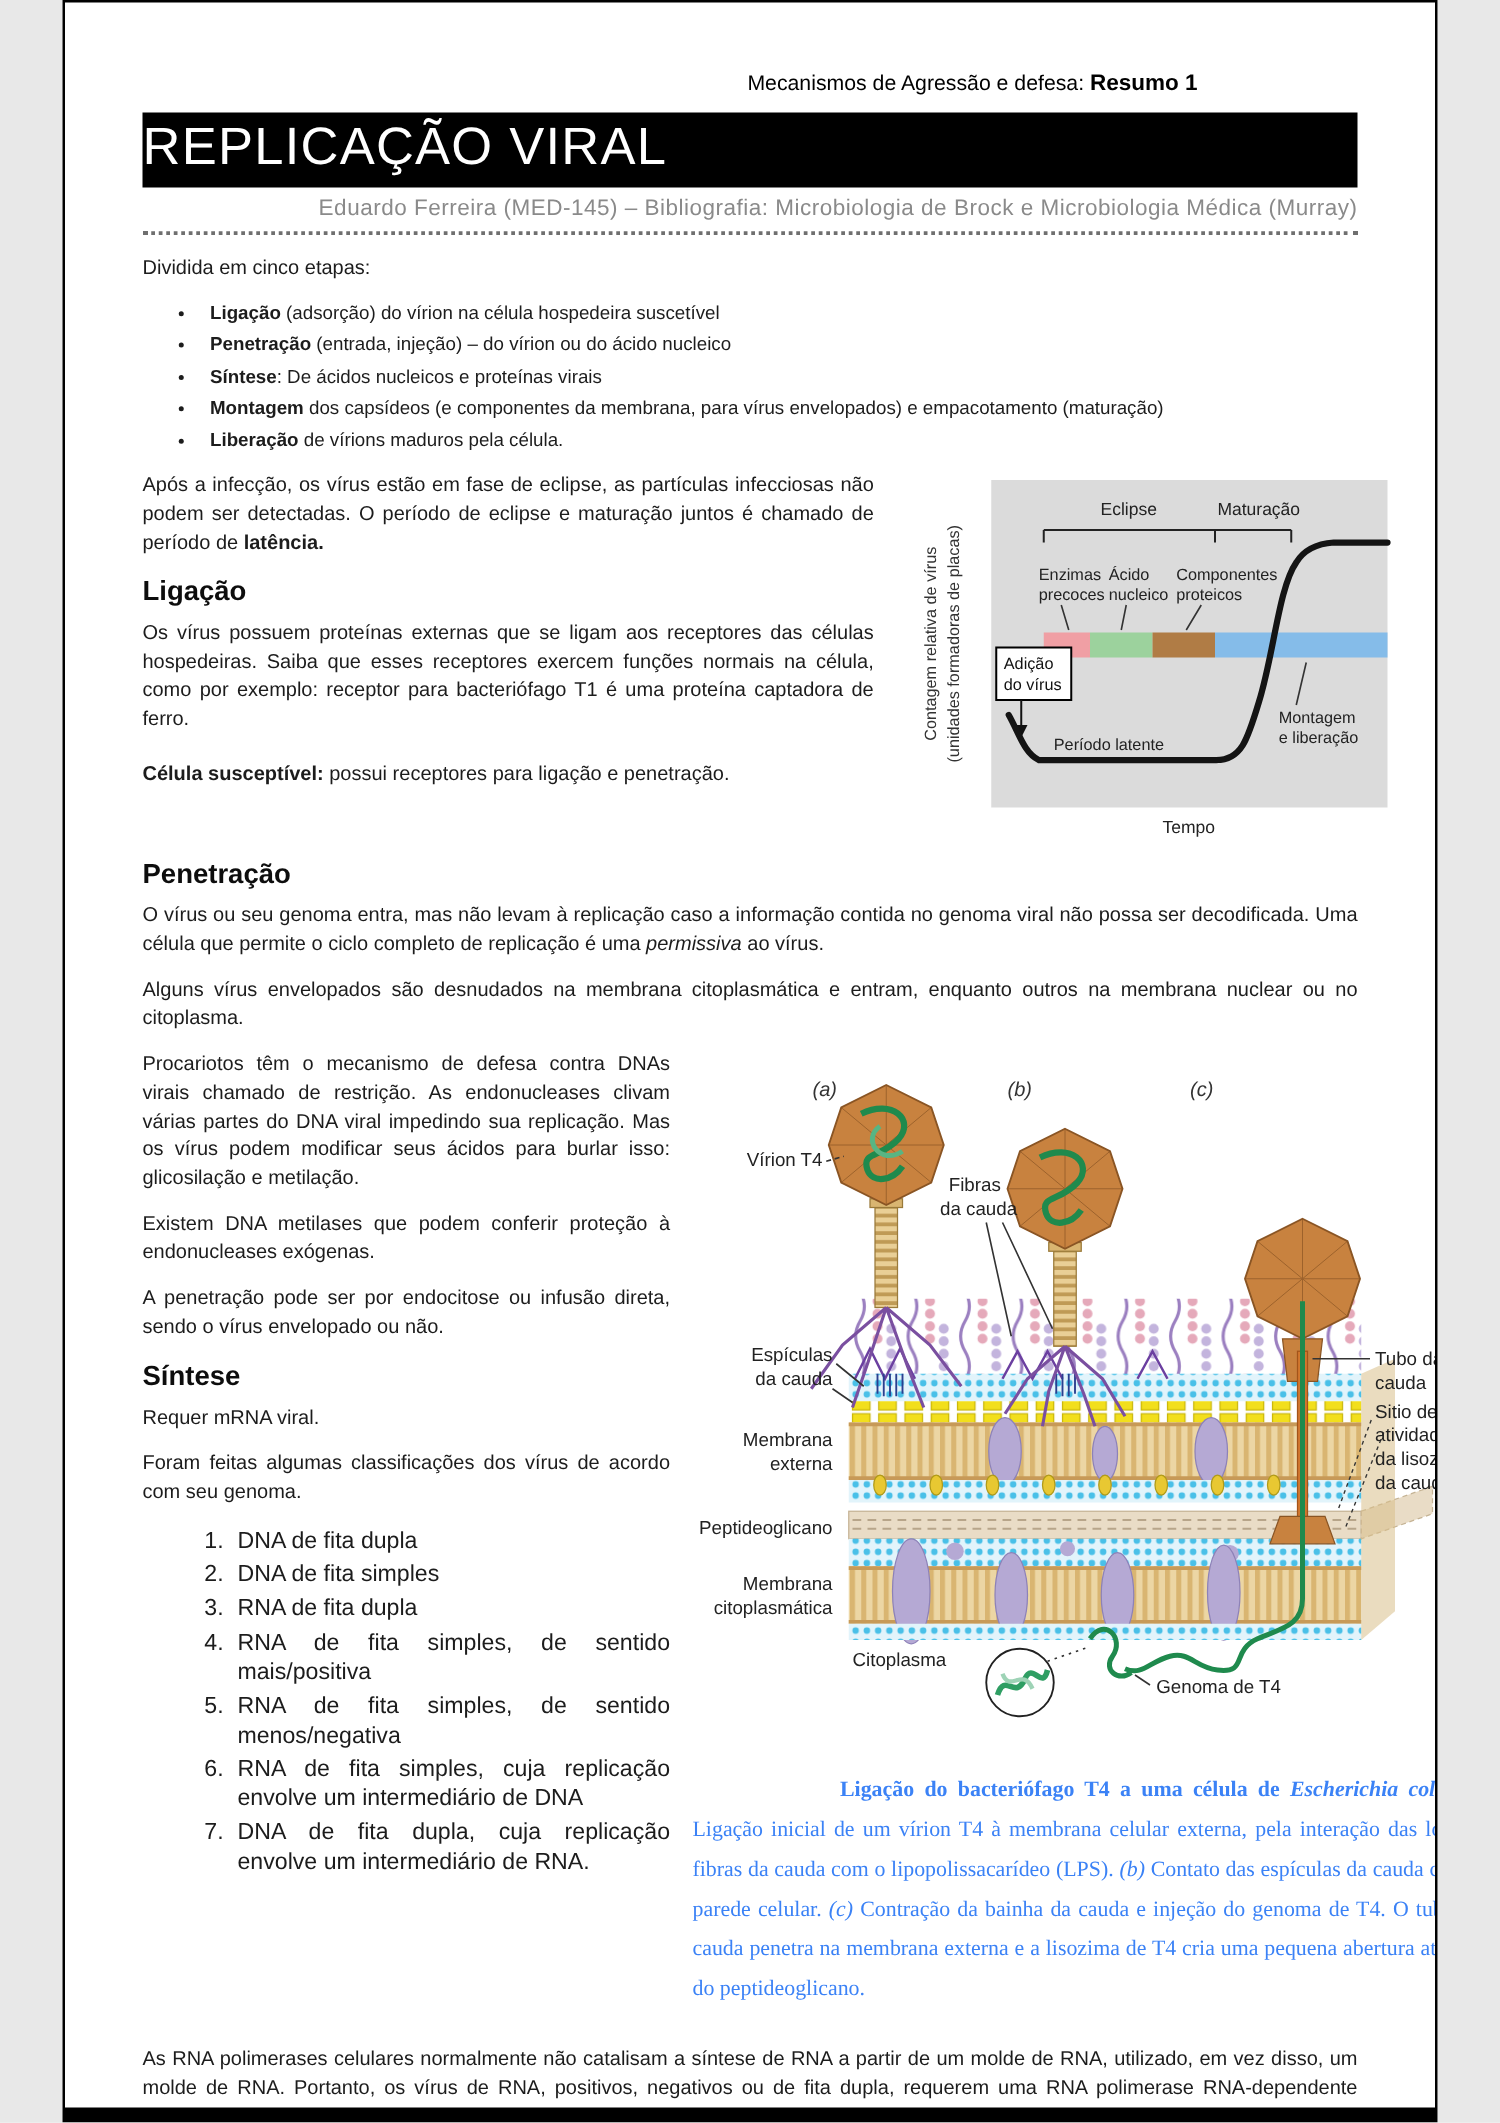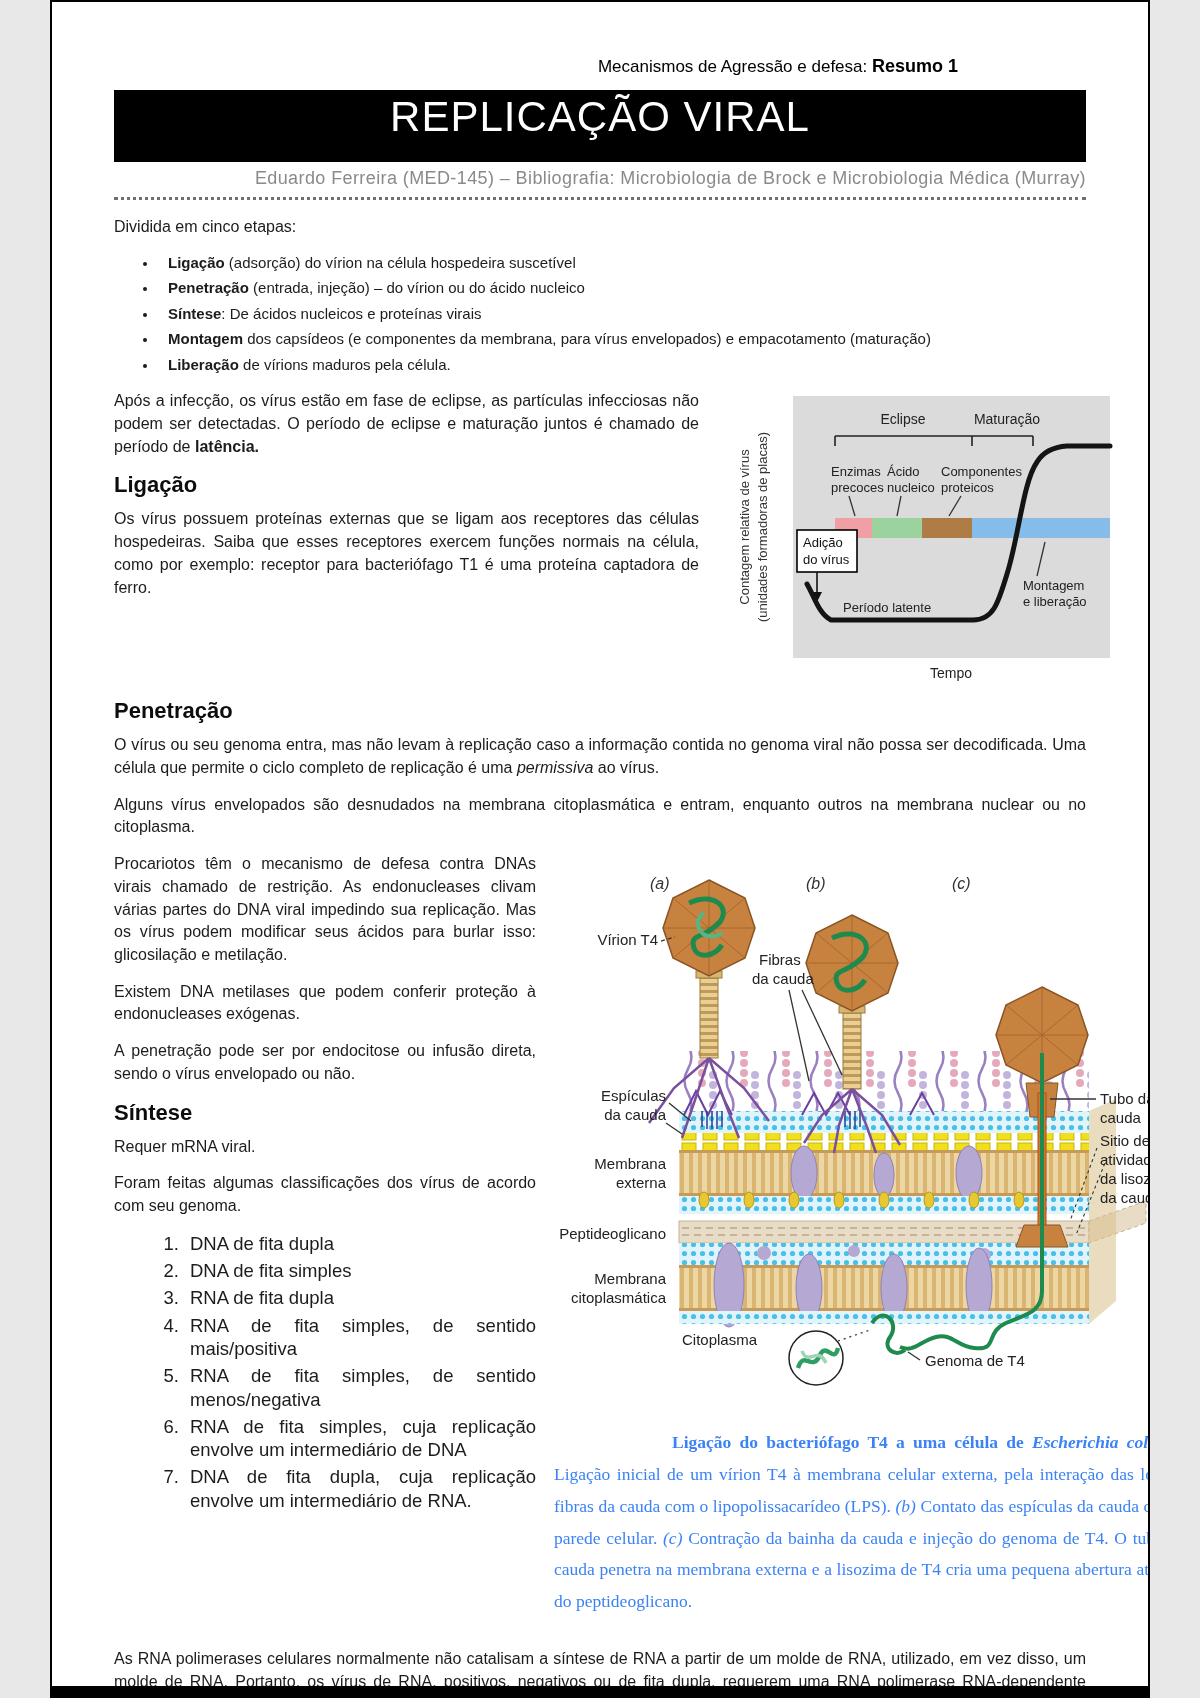--- a/index.html
+++ b/index.html
@@ -6,22 +6,22 @@
   .page{
     position:relative; width:1100px; height:1698px; margin:0 auto;
     background:#fff; border:2px solid #000; box-sizing:border-box;
     font-family:"Liberation Sans", sans-serif; color:#1c1c1c; overflow:hidden;
   }
   .content{padding:0 62px;}
   
   .kicker{margin-top:54px; text-align:right; padding-right:190px; font-size:17px; color:#000;}
   .kicker b{font-weight:800; font-size:18px;}
   .banner{
-    margin-top:13px; background:#000; color:#fff; text-align:center;
-    font-size:42px; letter-spacing:1px; padding:3px 0 21px; font-weight:400;
+    margin-top:13px; background:#000; color:#fff; text-align:left;
+    font-size:42px; letter-spacing:1px; padding:3px 0 9px; font-weight:400;
   }
   .subtitle{
     margin-top:6px; text-align:right; color:#8a8a8a; font-size:18px;
     letter-spacing:.4px; padding-bottom:8px; border-bottom:3px dotted #6f6f6f;
   }
   
   p{margin:0 0 14px 0; font-size:16px; line-height:1.42;}
   .just{text-align:justify;}
   h2{font-size:22px; margin:14px 0 10px 0; color:#0d0d0d;}
   ul.steps{list-style:disc outside; margin:4px 0 16px 44px; padding:0;}
@@ -63,20 +63,21 @@
       <li><b>Síntese</b><span>: De ácidos nucleicos e proteínas virais</span></li>
       <li><b>Montagem</b><span> dos capsídeos (e componentes da membrana, para vírus envelopados) e empacotamento (maturação)</span></li>
       <li><b>Liberação</b><span> de vírions maduros pela célula.</span></li>
     </ul>
 
     <div class="row1">
       <div class="row1-left">
         <p class="just"><span>Após a infecção, os vírus estão em fase de eclipse, as partículas infecciosas não podem ser detectadas. O período de eclipse e maturação juntos é chamado de período de </span><b>latência.</b></p>
         <h2>Ligação</h2>
         <p class="just">Os vírus possuem proteínas externas que se ligam aos receptores das células hospedeiras. Saiba que esses receptores exercem funções normais na célula, como por exemplo: receptor para bacteriófago T1 é uma proteína captadora de ferro.</p>
+        <p style="margin-top:22px"><b>Célula susceptível:</b><span> possui receptores para ligação e penetração.</span></p>
       </div>
       <div class="row1-right">
 
         <svg width="460" height="294" viewBox="0 0 460 294">
           <rect x="58" y="6" width="317" height="262" fill="#dbdbdb"></rect>
           <text x="14" y="137" transform="rotate(-90 14 137)" text-anchor="middle" font-size="13" fill="#333">Contagem relativa de vírus</text>
           <text x="32" y="137" transform="rotate(-90 32 137)" text-anchor="middle" font-size="13" fill="#333">(unidades formadoras de placas)</text>
 
           <path d="M100,46 L298,46 M100,46 L100,56 M237,46 L237,56 M298,46 L298,56" stroke="#222" stroke-width="1.6" fill="none"></path>
           <text x="168" y="34" text-anchor="middle" font-size="14" fill="#222">Eclipse</text>

